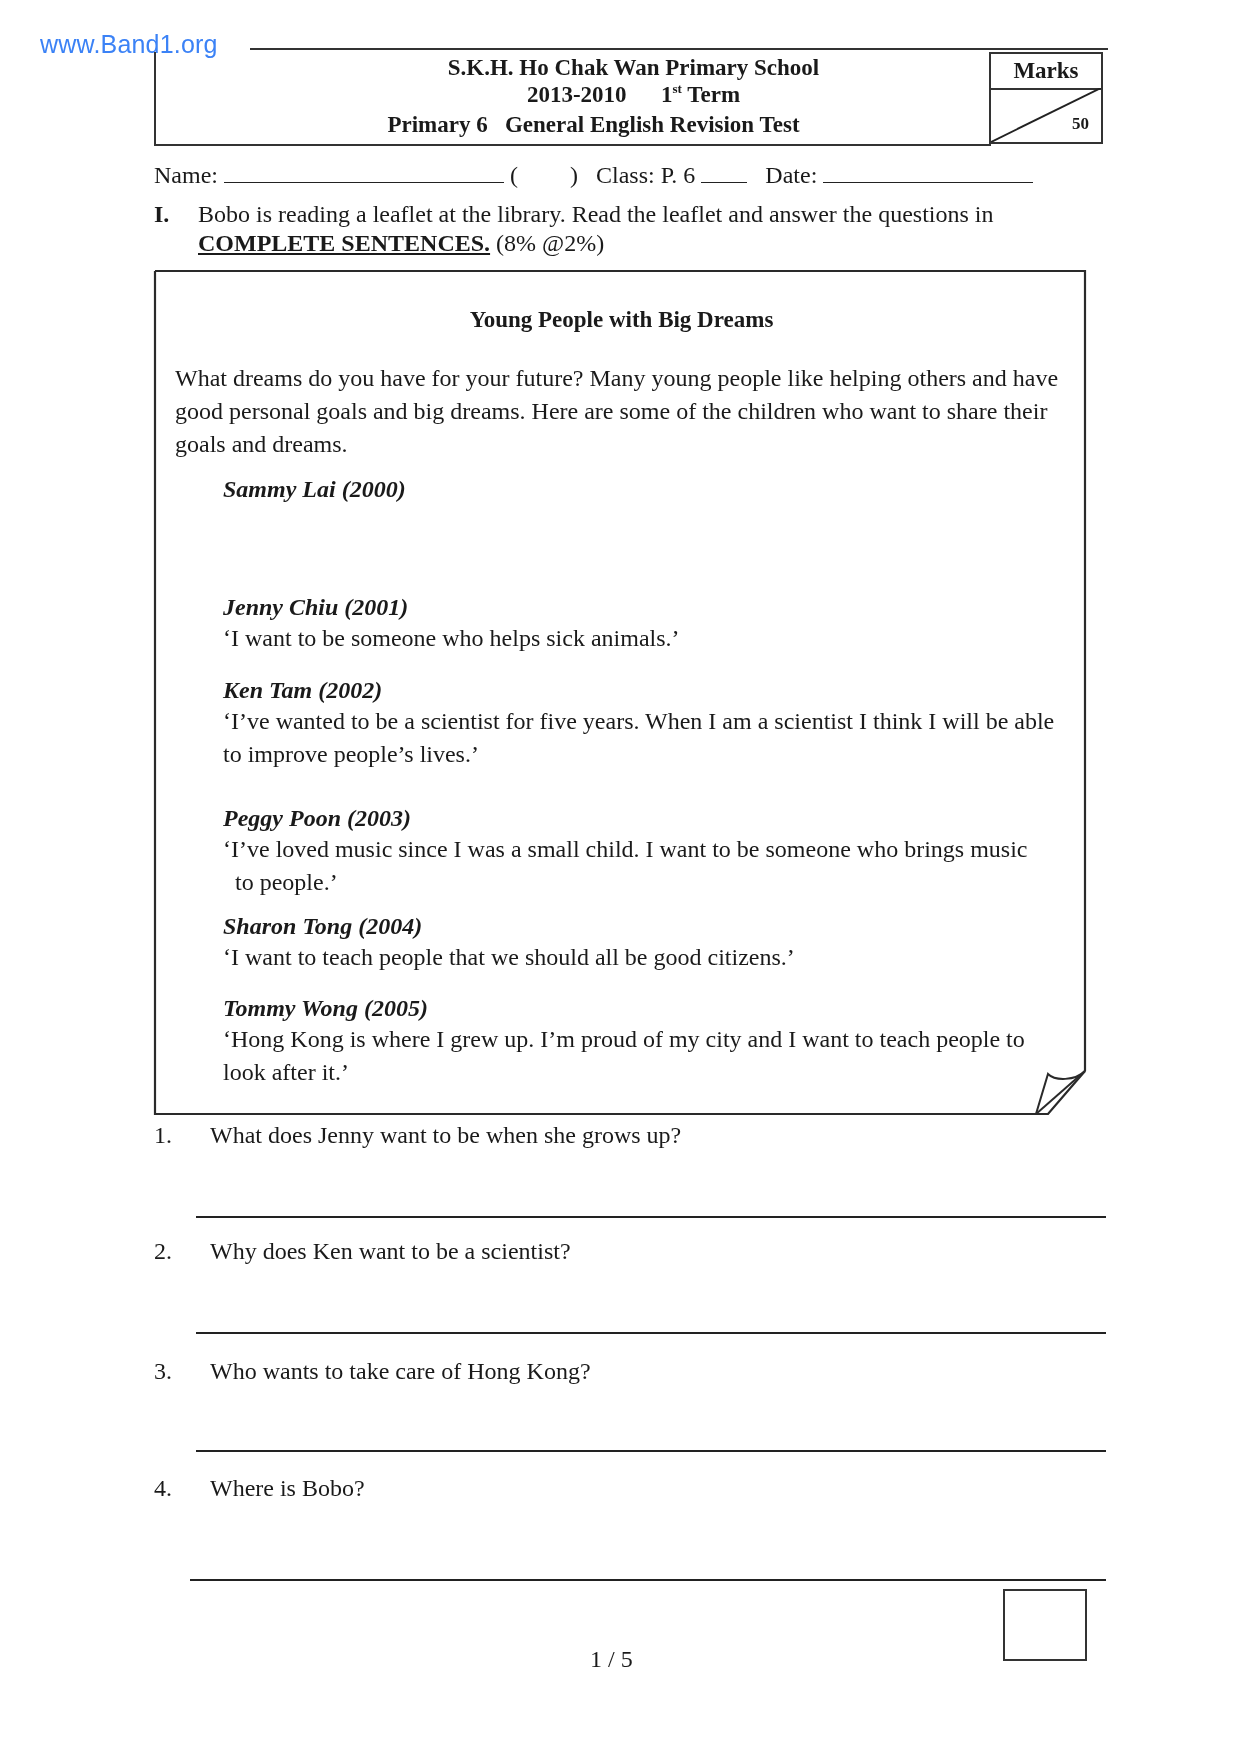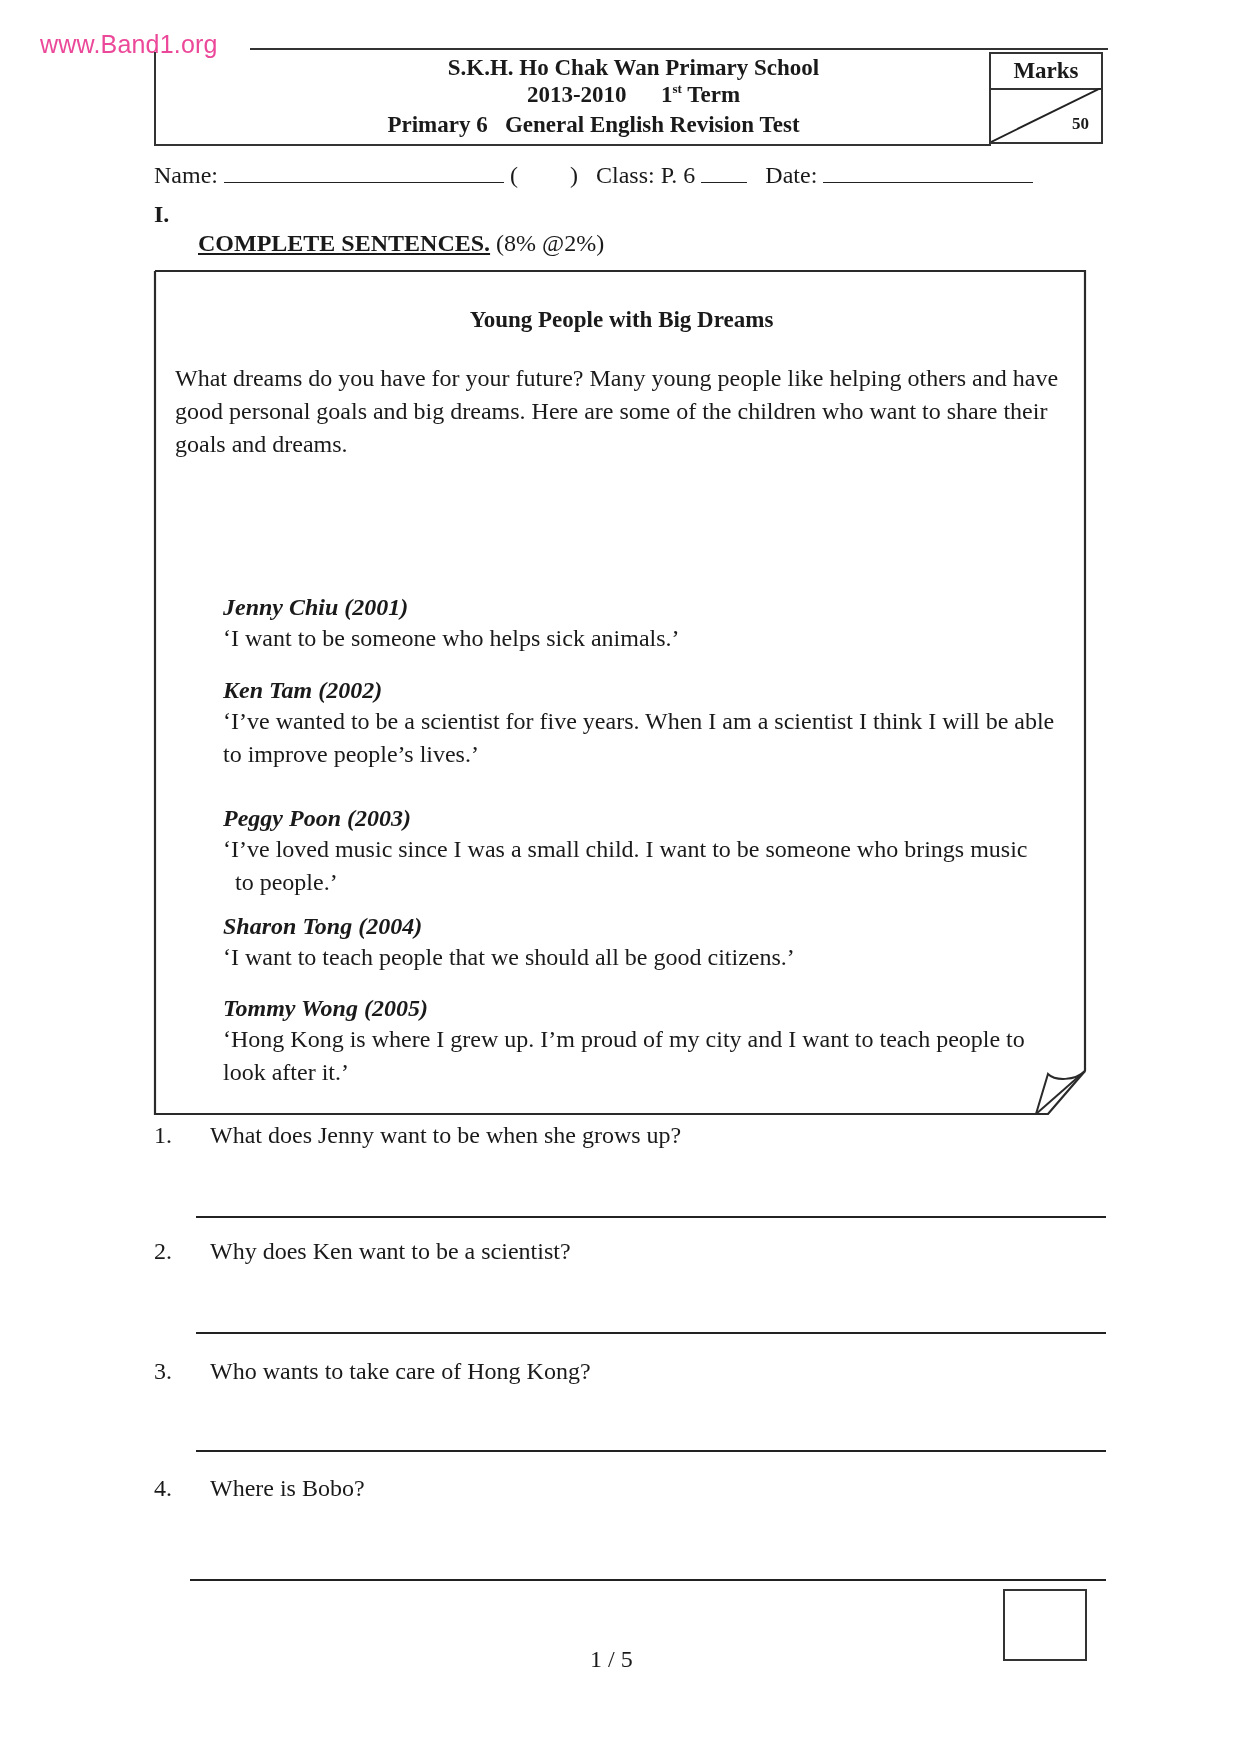--- a/index.html
+++ b/index.html
@@ -3,21 +3,21 @@
   <meta charset="utf-8">
   <style>
     html, body { margin: 0; padding: 0; background: #ffffff; }
     body {
       width: 1240px; height: 1754px; position: relative; overflow: hidden;
       font-family: "Liberation Serif", "DejaVu Serif", serif; color: #1a1a1a;
     }
     .abs { position: absolute; }
     .watermark {
       left: 40px; top: 30px; font-family: "Liberation Sans", "DejaVu Sans", sans-serif;
-      font-size: 25px; color: #ec4899; letter-spacing: 0.2px;
+      font-size: 25px; color: #3b82f6; letter-spacing: 0.2px;
     }
     .top-rule { left: 250px; top: 48px; width: 858px; height: 0; border-top: 2px solid #333; }
     .header-box {
       left: 154px; top: 52px; width: 835px; height: 92px;
       border-left: 2px solid #333; border-bottom: 2px solid #333;
     }
     .header-line { position: absolute; left: 0; width: 100%; text-align: center; font-weight: bold; font-size: 23px; }
     .hl1 { top: 3px; left: 120px; }
     .hl2 { top: 30px; left: 120px; }
     .hl3 { top: 60px; left: 40px; }
@@ -86,36 +86,37 @@
   <span>)</span>
   &nbsp;&nbsp;<span>Class: P. 6</span>
   <span class="blank" style="width:46px;"></span>
   &nbsp;&nbsp;<span>Date:</span>
   <span class="blank" style="width:210px;"></span>
 </div>
 
 <div class="abs section">
   <span class="num">I.</span>
   <div class="txt">
-    <br>
+    <span>Bobo is reading a leaflet at the library. Read the leaflet and answer the questions in</span><br>
     <span class="cs">COMPLETE SENTENCES.</span>
     <span>(8% @2%)</span>
   </div>
 </div>
 
 <svg class="abs leaflet-svg" viewBox="0 0 950 860">
   <path d="M5 5 L935 5 L935 805 M935 805 L898 848 L5 848 L5 5" fill="none" stroke="#2a2a2a" stroke-width="2.2"></path>
   <path d="M935 805 C925 815 905 815 898 808 L886 848" fill="none" stroke="#2a2a2a" stroke-width="2"></path>
   <line x1="886" y1="848" x2="935" y2="805" stroke="#2a2a2a" stroke-width="2"></line>
 </svg>
 
 <div class="abs leaflet-title">Young People with Big Dreams</div>
 <div class="abs intro">What dreams do you have for your future? Many young people like helping others and have good personal goals and big dreams. Here are some of the children who want to share their goals and dreams.</div>
 
 <div class="entry" style="top:474px;">
+  <div class="name">Sammy Lai (2000)</div>
 </div>
 <div class="entry" style="top:592px;">
   <div class="name">Jenny Chiu (2001)</div>
   <div class="quote">‘I want to be someone who helps sick animals.’</div>
 </div>
 <div class="entry" style="top:675px;">
   <div class="name">Ken Tam (2002)</div>
   <div class="quote">‘I’ve wanted to be a scientist for five years. When I am a scientist I think I will be able to improve people’s lives.’</div>
 </div>
 <div class="entry" style="top:793px;margin-top:10px;">

